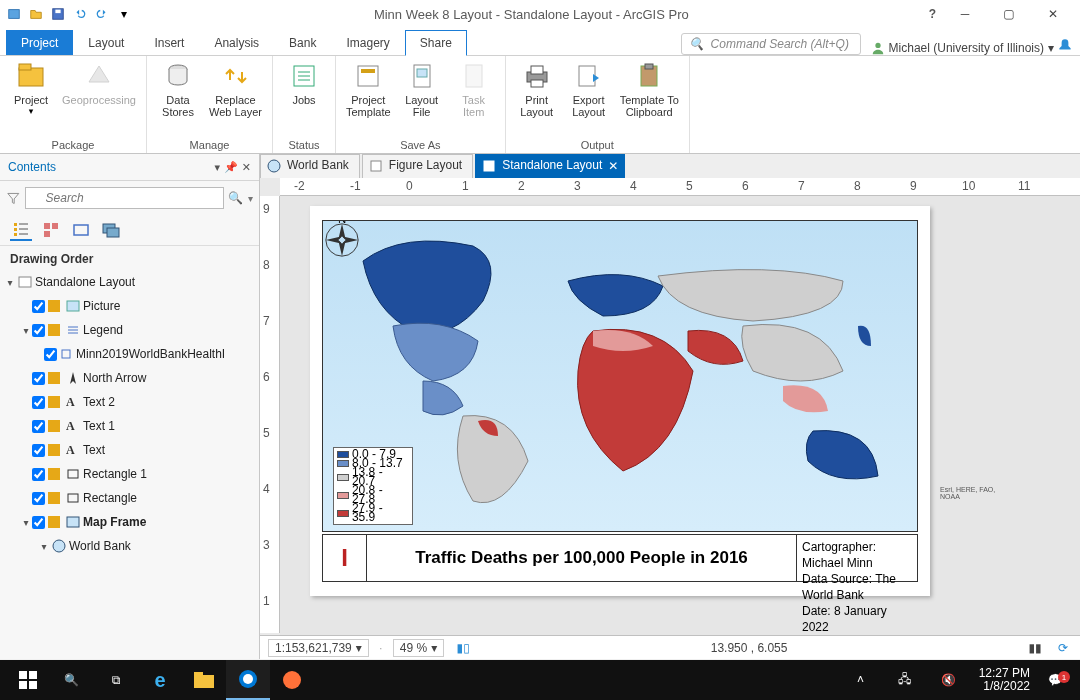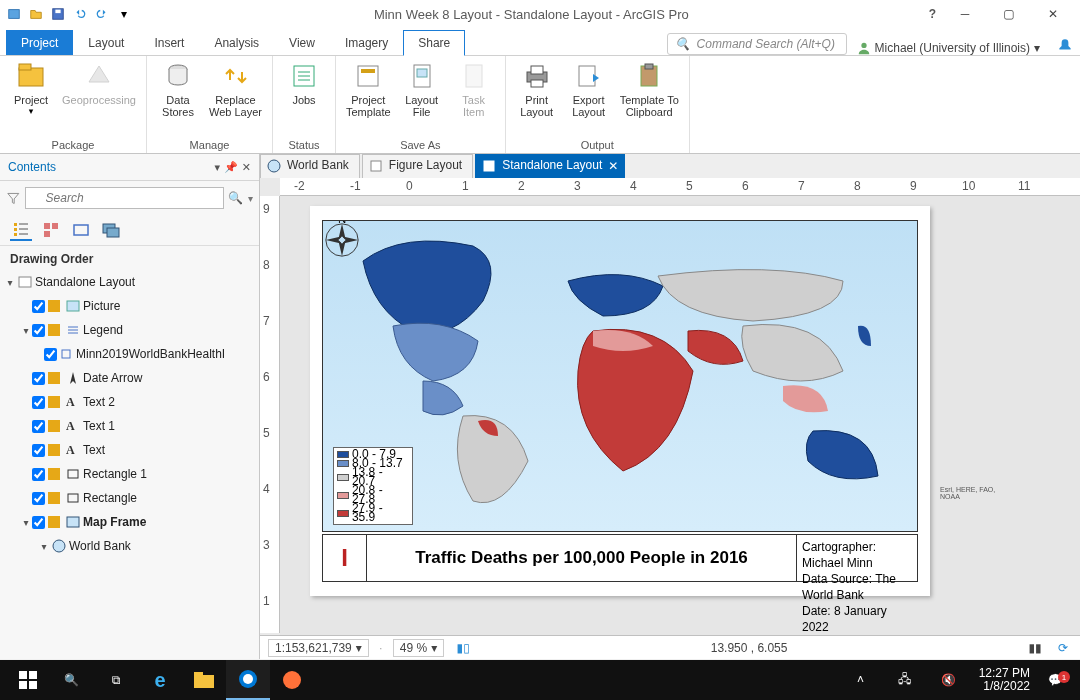--- a/index.html
+++ b/index.html
@@ -14,21 +14,21 @@
 .title-right { display:flex; align-items:center; gap:14px; padding-right:8px; color:#444; }
 .win-btn { width:30px; height:28px; display:flex; align-items:center; justify-content:center; cursor:pointer; }
 
 
 .menutabs { height:28px; background:#fff; display:flex; align-items:flex-end; padding-left:6px; border-bottom:1px solid #d0d0d0; }
 .mtab { padding:5px 14px; color:#444; cursor:pointer; border:1px solid transparent; border-bottom:none; }
 .mtab.primary { background:#1a7cd6; color:#fff; }
 .mtab.active { border:1px solid #1a7cd6; border-bottom:1px solid #fff; position:relative; top:1px; background:#fff; }
 .menuspacer { flex:1; }
 .cmdsearch { display:flex; align-items:center; gap:6px; border:1px solid #ccc; padding:2px 8px; width:180px; color:#888; font-style:italic; border-radius:3px; margin-right:10px; height:22px; }
-.userbox { display:flex; align-items:center; gap:4px; color:#444; margin-right:16px; cursor:pointer; }
+.userbox { display:flex; align-items:center; gap:4px; color:#444; margin-right:2px; cursor:pointer; }
 .userbox svg { width:14px; height:14px; }
 .bell { width:18px; height:18px; cursor:pointer; margin-right:6px; }
 
 
 .ribbon { background:#fff; height:98px; display:flex; border-bottom:1px solid #c5c5c5; }
 .rgroup { border-right:1px solid #e0e0e0; padding:2px 6px 0 6px; display:flex; flex-direction:column; }
 .rgroup-body { flex:1; display:flex; align-items:flex-start; gap:2px; }
 .rgroup-label { text-align:center; color:#555; font-size:11px; padding:2px 0; }
 .rbtn { display:flex; flex-direction:column; align-items:center; justify-content:flex-start; padding:2px 4px; cursor:pointer; min-width:50px; }
 .rbtn.disabled { opacity:.45; cursor:default; }
@@ -139,21 +139,21 @@
     <span class="win-btn">▢</span>
     <span class="win-btn">✕</span>
   </div>
 </div>
 
 <div class="menutabs">
   <div class="mtab primary">Project</div>
   <div class="mtab">Layout</div>
   <div class="mtab">Insert</div>
   <div class="mtab">Analysis</div>
-  <div class="mtab">View</div>
+  <div class="mtab">Bank</div>
   <div class="mtab">Imagery</div>
   <div class="mtab active">Share</div>
   <div class="menuspacer"></div>
   <div class="cmdsearch">
     <span>🔍</span>
     <span>Command Search (Alt+Q)</span>
   </div>
   <div class="userbox">
     <svg viewBox="0 0 16 16">
         <circle cx="8" cy="5" r="3" fill="#6a6"></circle>
@@ -373,21 +373,21 @@
         </div>
       <div class="tnode" style="padding-left:16px">
           <span class="exp"></span>
           <input type="checkbox" class="chk" checked="" style="">
           <svg class="tico" viewBox="0 0 14 14">
             <rect x="1" y="1" width="12" height="12" fill="#e6a817"></rect>
           </svg>
           <svg class="tico" viewBox="0 0 14 14">
             <path d="M7 1l3 12-3-3-3 3z" fill="#333"></path>
           </svg>
-          <span class="tlabel">Date Arrow</span>
+          <span class="tlabel">North Arrow</span>
         </div>
       <div class="tnode" style="padding-left:16px">
           <span class="exp"></span>
           <input type="checkbox" class="chk" checked="" style="">
           <svg class="tico" viewBox="0 0 14 14">
             <rect x="1" y="1" width="12" height="12" fill="#e6a817"></rect>
           </svg>
           <span class="tico" style="font-family:serif;font-weight:bold;font-size:12px;color:#333;">A</span>
           <span class="tlabel">Text 2</span>
         </div>

